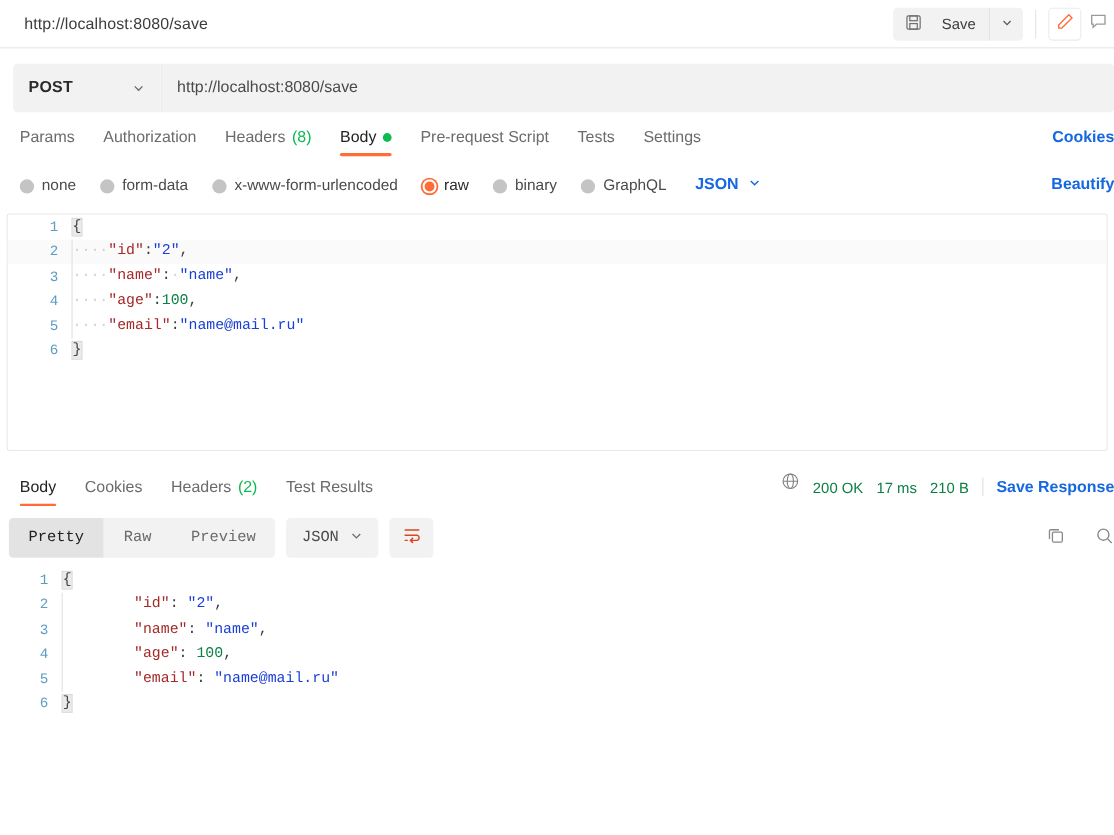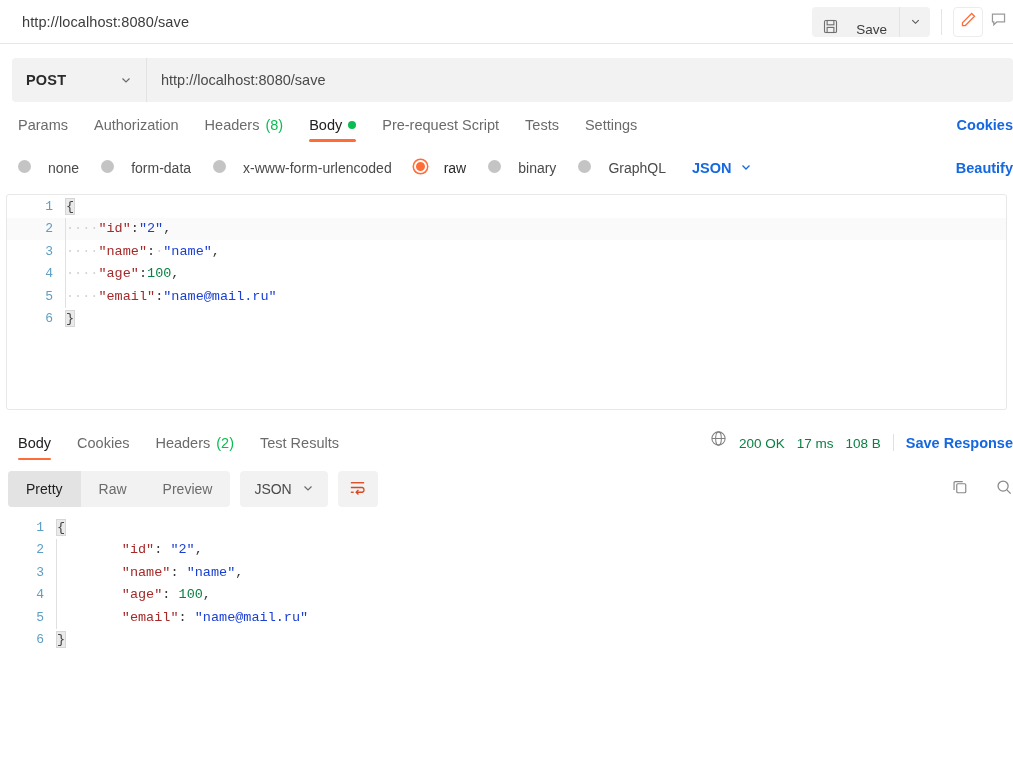--- a/index.html
+++ b/index.html
@@ -41,21 +41,21 @@
   .save-group {
     display: flex;
     align-items: stretch;
     background: #f2f2f2;
     border-radius: 4px;
     height: 30px;
     overflow: hidden;
   }
   .save-btn {
     display: flex;
-    align-items: flex-end;
+    align-items: center;
     gap: 18px;
     padding: 0 12px 0 11px;
     font-size: 13.5px;
     color: #3c3c3c;
     cursor: pointer;
   }
   .save-caret {
     display: flex;
     align-items: center;
     justify-content: center;
@@ -203,22 +203,22 @@
   
   .bodytypes {
     display: flex;
     align-items: center;
     padding: 0 0 0 18px;
     height: 36px;
     position: relative;
   }
   .radio-item {
     display: flex;
-    align-items: flex-start;
-    gap: 17px;
+    align-items: flex-end;
+    gap: 7px;
     margin-right: 22px;
     font-size: 14px;
     color: #4a4a4a;
     cursor: pointer;
     white-space: nowrap;
   }
   .radio-dot {
     width: 13px;
     height: 13px;
     border-radius: 50%;
@@ -318,20 +318,21 @@
     height: 17px;
     background: #e0e0e0;
   }
 
   .resp-toolbar {
     display: flex;
     align-items: center;
     padding: 10px 0 0 8px;
     height: 48px;
     box-sizing: border-box;
+    font-family: Liberation Mono, monospace;
   }
   .segbar {
     display: flex;
     background: #f2f2f2;
     border-radius: 4px;
     height: 36px;
     overflow: hidden;
   }
   .seg {
     display: flex;
@@ -559,21 +560,21 @@
   <div class="resp-status">
     <span>
       <svg width="17" height="17" viewBox="0 0 18 18" fill="none" stroke="#808080" stroke-width="1.1">
         <circle cx="9" cy="9" r="7"></circle>
         <ellipse cx="9" cy="9" rx="3" ry="7"></ellipse>
         <path d="M2 9 H16"></path>
       </svg>
     </span>
     <span class="stat-green">200 OK</span>
     <span class="stat-green">17 ms</span>
-    <span class="stat-green">108 B</span>
+    <span class="stat-green">210 B</span>
     <span class="sep-v"></span>
     <span class="link-blue">Save Response</span>
   </div>
 </div>
 
 <div class="resp-toolbar">
   <div class="segbar">
     <div class="seg active">Pretty</div>
     <div class="seg">Raw</div>
     <div class="seg">Preview</div>

